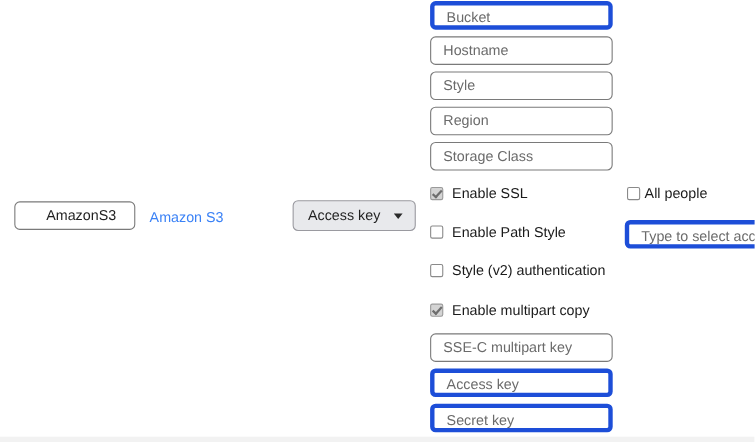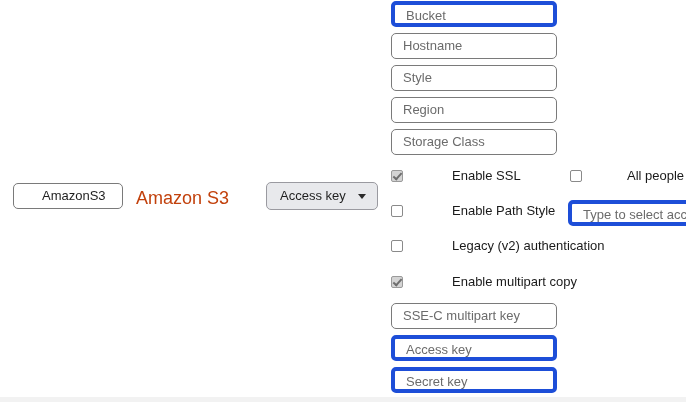--- a/index.html
+++ b/index.html
@@ -70,36 +70,35 @@
     width: 0;
     height: 0;
     border-left: 4px solid transparent;
     border-right: 4px solid transparent;
     border-top: 5px solid #2a2a2a;
   }
 
   
   .plain-label {
     position: absolute;
-    font-size: 18px;
+    font-size: 13px;
     line-height: 16px;
-    color: #c2410c;
+    color: #3b82f6;
     white-space: nowrap;
   }
 
   
   .checkrow {
     position: absolute;
     display: flex;
     align-items: center;
     white-space: nowrap;
     font-size: 13px;
     line-height: 16px;
     color: #1a1a1a;
-    gap: 41px;
   }
   .checkrow .box {
     box-sizing: border-box;
     width: 12px;
     height: 12px;
     border: 1px solid #8a8a8a;
     border-radius: 2px;
     background: #ffffff;
     margin-right: 8px;
     flex: 0 0 auto;
@@ -160,21 +159,21 @@
     <span>Enable SSL</span>
   </div>
 
   <div class="checkrow" style="left:391px; top:203px;">
     <span class="box"></span>
     <span>Enable Path Style</span>
   </div>
 
   <div class="checkrow" style="left:391px; top:238px;">
     <span class="box"></span>
-    <span>Legacy (v2) authentication</span>
+    <span>Style (v2) authentication</span>
   </div>
 
   <div class="checkrow checked" style="left:391px; top:274px;">
     <span class="box"></span>
     <span>Enable multipart copy</span>
   </div>
 
   <div class="field" style="left:391px; top:303px; width:166px;">SSE-C multipart key</div>
 
   <div class="field invalid" style="left:391px; top:335px; width:166px;">Access key</div>

